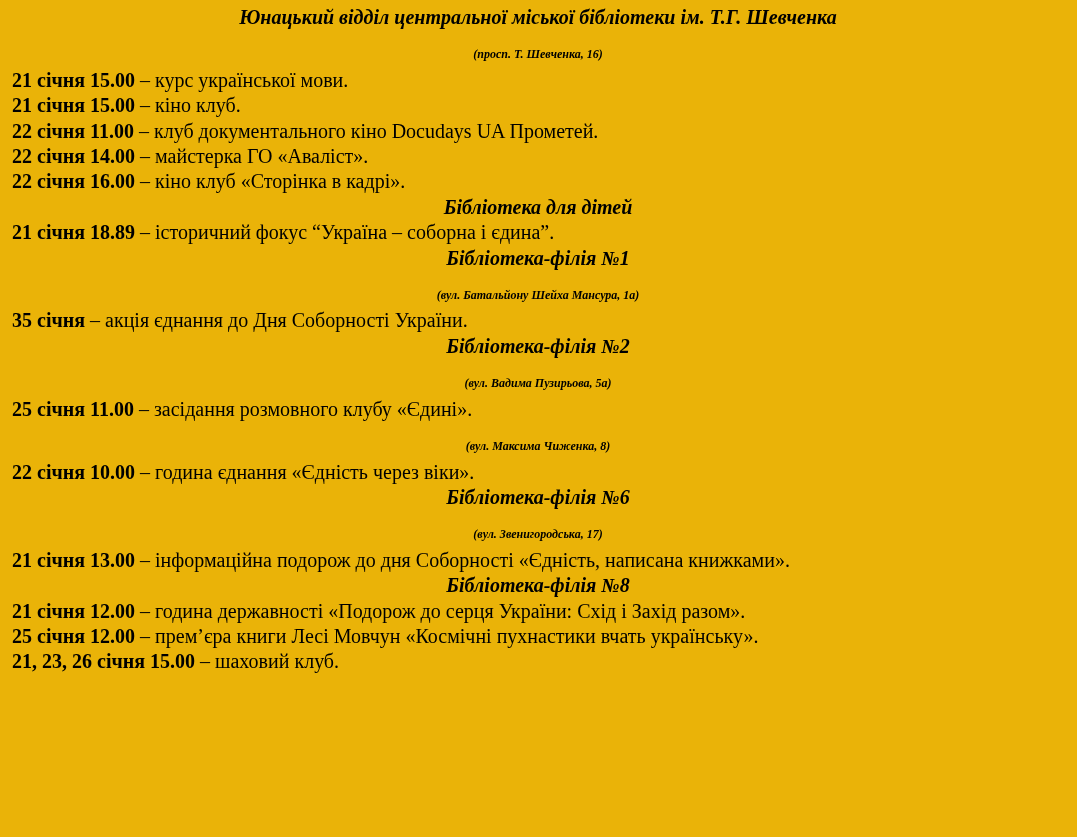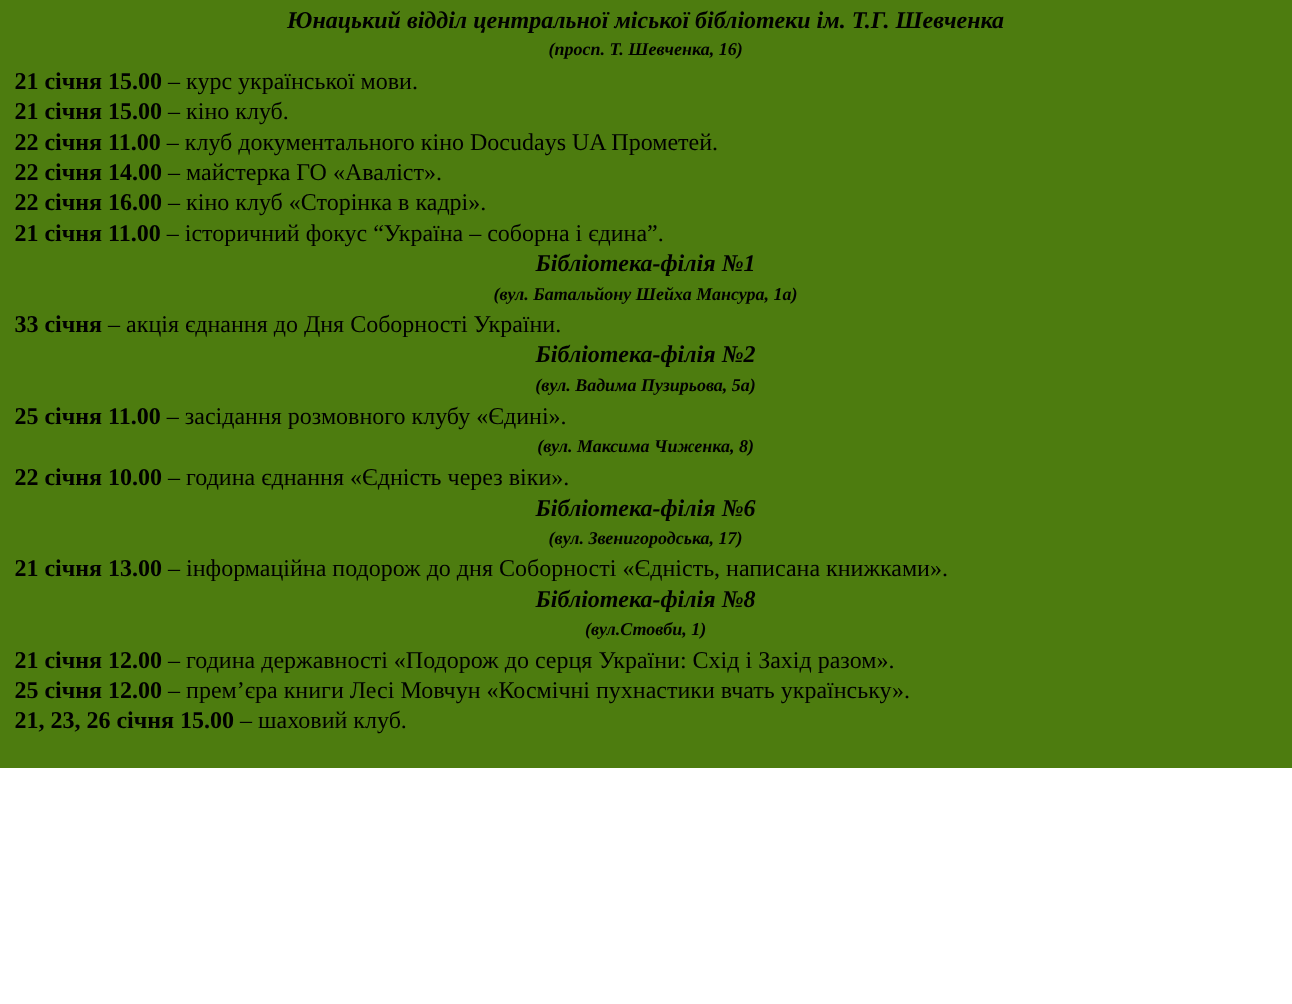--- a/index.html
+++ b/index.html
@@ -1,69 +1,71 @@
 <!DOCTYPE html>
 <html lang="uk"><head>
 <meta charset="utf-8">
 <style>
   * { margin: 0; padding: 0; box-sizing: border-box; }
   html, body { background: #ffffff; }
   .page {
     width: 1077px;
-    height: 640px;
-    background: #4d7c0f;
+    height: 837px;
+    background: #eab308;
     color: #000000;
     font-family: "Liberation Serif", serif;
     font-size: 20px;
     line-height: 25.4px;
     padding: 5px 1px 0 12px;
     overflow: hidden;
     position: relative;
   }
   .heading {
     text-align: center;
     font-weight: bold;
     font-style: italic;
     padding-right: 12px;
     white-space: nowrap;
   }
   .address {
     text-align: center;
     font-weight: bold;
     font-style: italic;
-    font-size: 15px;
+    font-size: 12px;
     padding-right: 12px;
     white-space: nowrap;
+    margin-top: 12px;
   }
   .event { white-space: nowrap; }
   .event .date { font-weight: bold; }
 </style>
 </head>
 <body>
 
 <div class="page">
 
   <div>
     <div class="heading">Юнацький відділ центральної міської бібліотеки ім. Т.Г. Шевченка</div>
     <div class="address">(просп. Т. Шевченка, 16)</div>
     <div class="event"><span class="date">21 січня 15.00</span> <span>– курс української мови.</span></div>
     <div class="event"><span class="date">21 січня 15.00</span> <span>– кіно клуб.</span></div>
     <div class="event"><span class="date">22 січня 11.00</span> <span>– клуб документального кіно Docudays UA Прометей.</span></div>
     <div class="event"><span class="date">22 січня 14.00</span> <span>– майстерка ГО «Аваліст».</span></div>
     <div class="event"><span class="date">22 січня 16.00</span> <span>– кіно клуб «Сторінка в кадрі».</span></div>
   </div>
 
   <div>
-    <div class="event"><span class="date">21 січня 11.00</span> <span>– історичний фокус “Україна – соборна і єдина”.</span></div>
+    <div class="heading">Бібліотека для дітей</div>
+    <div class="event"><span class="date">21 січня 18.89</span> <span>– історичний фокус “Україна – соборна і єдина”.</span></div>
   </div>
 
   <div>
     <div class="heading">Бібліотека-філія №1</div>
     <div class="address">(вул. Батальйону Шейха Мансура, 1а)</div>
-    <div class="event"><span class="date">33 січня</span> <span>– акція єднання до Дня Соборності України.</span></div>
+    <div class="event"><span class="date">35 січня</span> <span>– акція єднання до Дня Соборності України.</span></div>
   </div>
 
   <div>
     <div class="heading">Бібліотека-філія №2</div>
     <div class="address">(вул. Вадима Пузирьова, 5а)</div>
     <div class="event"><span class="date">25 січня 11.00</span> <span>– засідання розмовного клубу «Єдині».</span></div>
   </div>
 
   <div>
     <div class="address">(вул. Максима Чиженка, 8)</div>
@@ -72,19 +74,18 @@
 
   <div>
     <div class="heading">Бібліотека-філія №6</div>
     <div class="address">(вул. Звенигородська, 17)</div>
     <div class="event"><span class="date">21 січня 13.00</span> <span>– інформаційна подорож до дня Соборності «Єдність, написана книжками».</span></div>
   </div>
 
 
   <div>
     <div class="heading">Бібліотека-філія №8</div>
-    <div class="address">(вул.Стовби, 1)</div>
     <div class="event"><span class="date">21 січня 12.00</span> <span>– година державності «Подорож до серця України: Схід і Захід разом».</span></div>
     <div class="event"><span class="date">25 січня 12.00</span> <span>– прем’єра книги Лесі Мовчун «Космічні пухнастики вчать українську».</span></div>
     <div class="event"><span class="date">21, 23, 26 січня 15.00</span> <span>– шаховий клуб.</span></div>
   </div>
 
 </div>
 
 </body></html>

